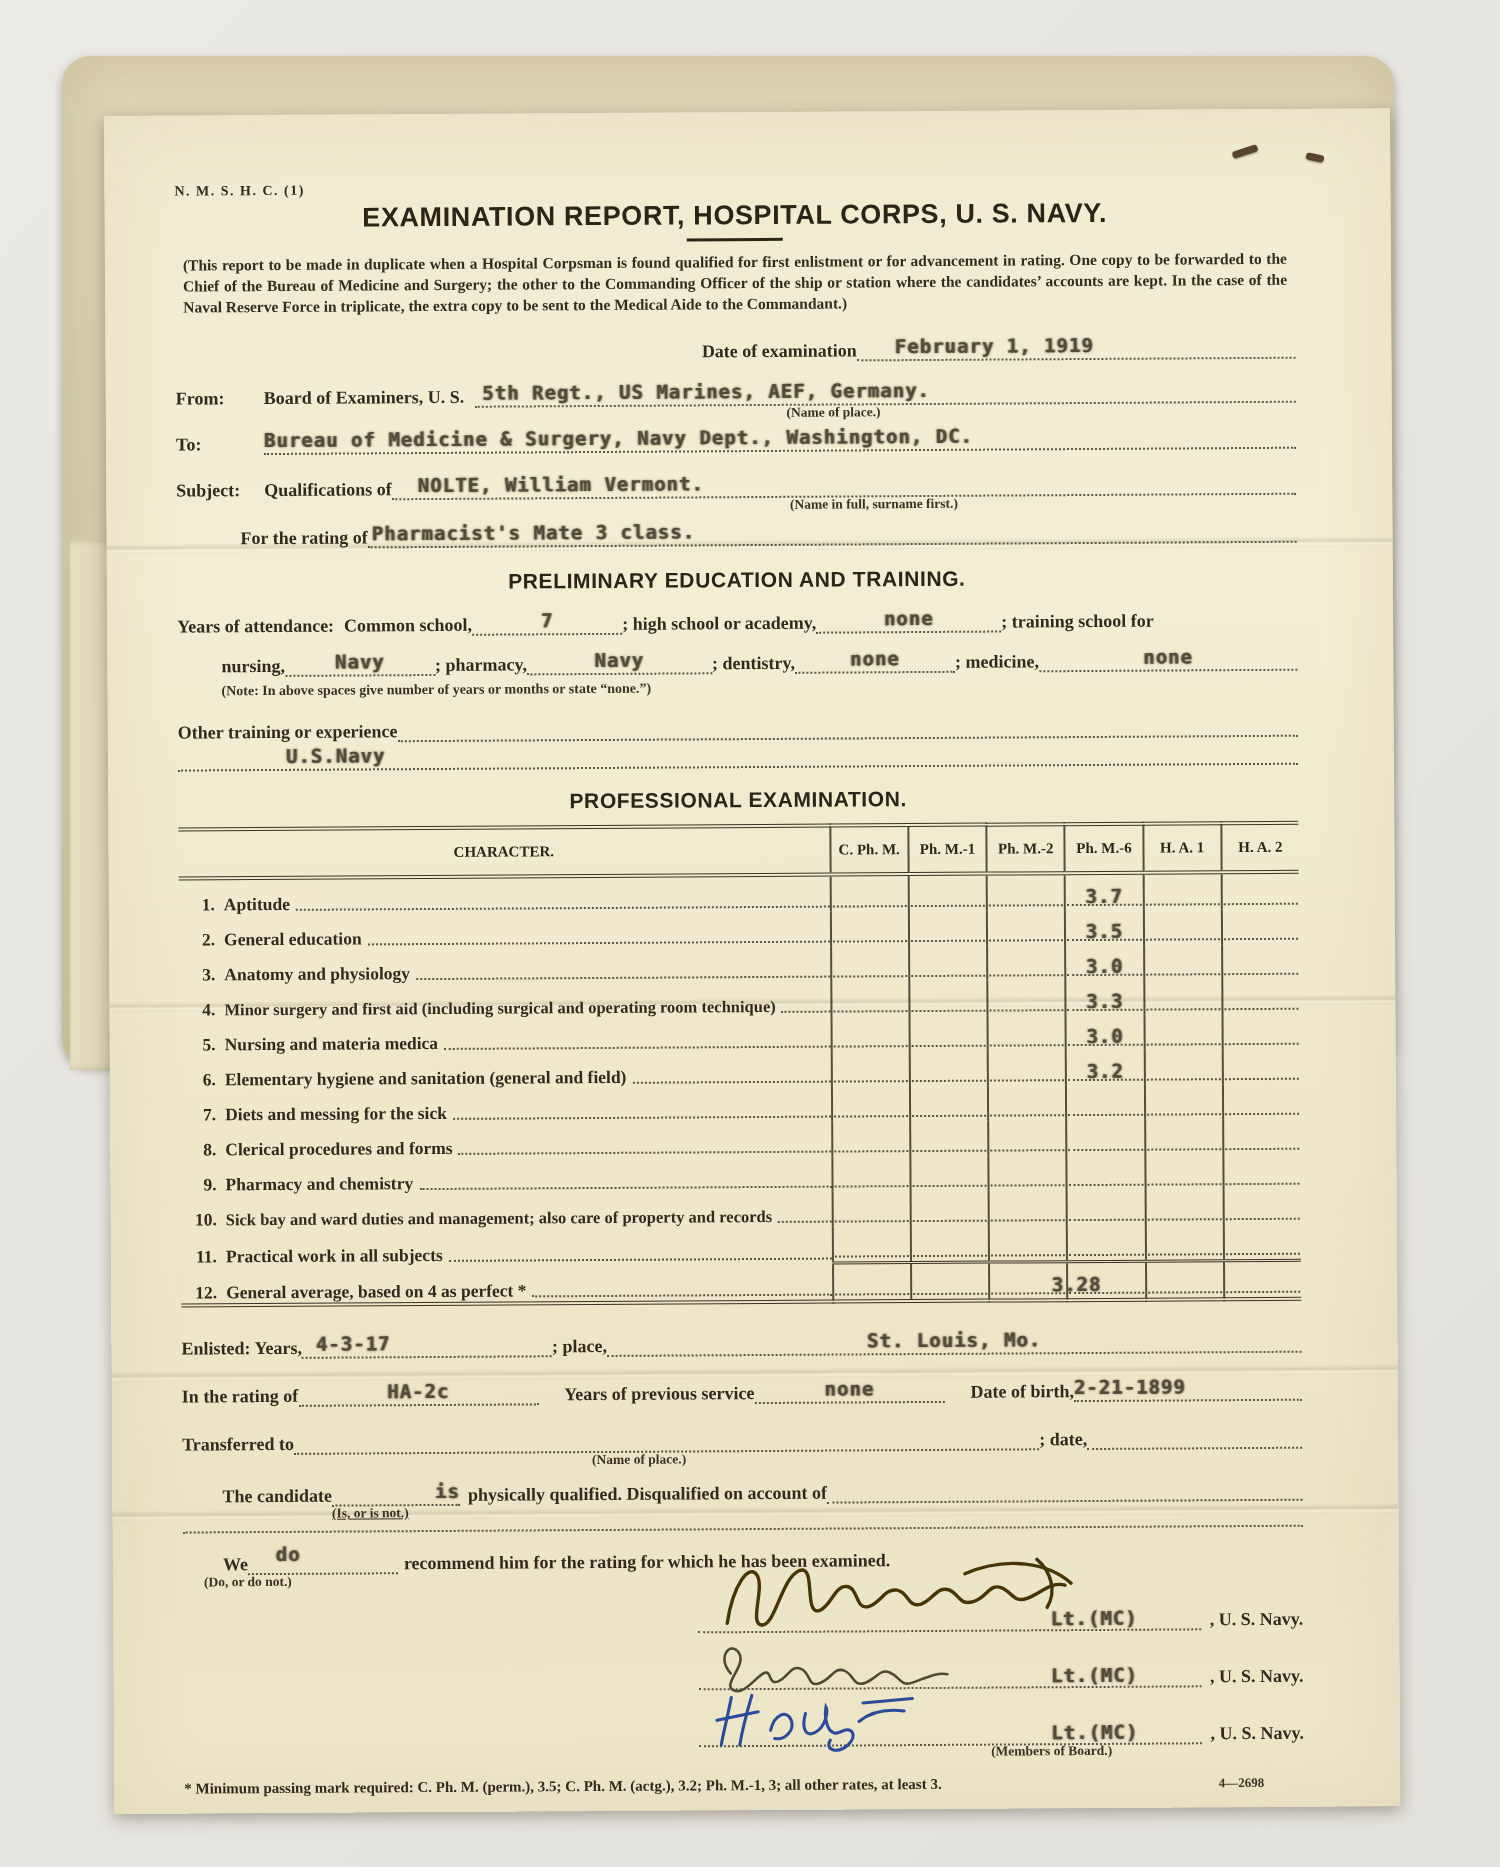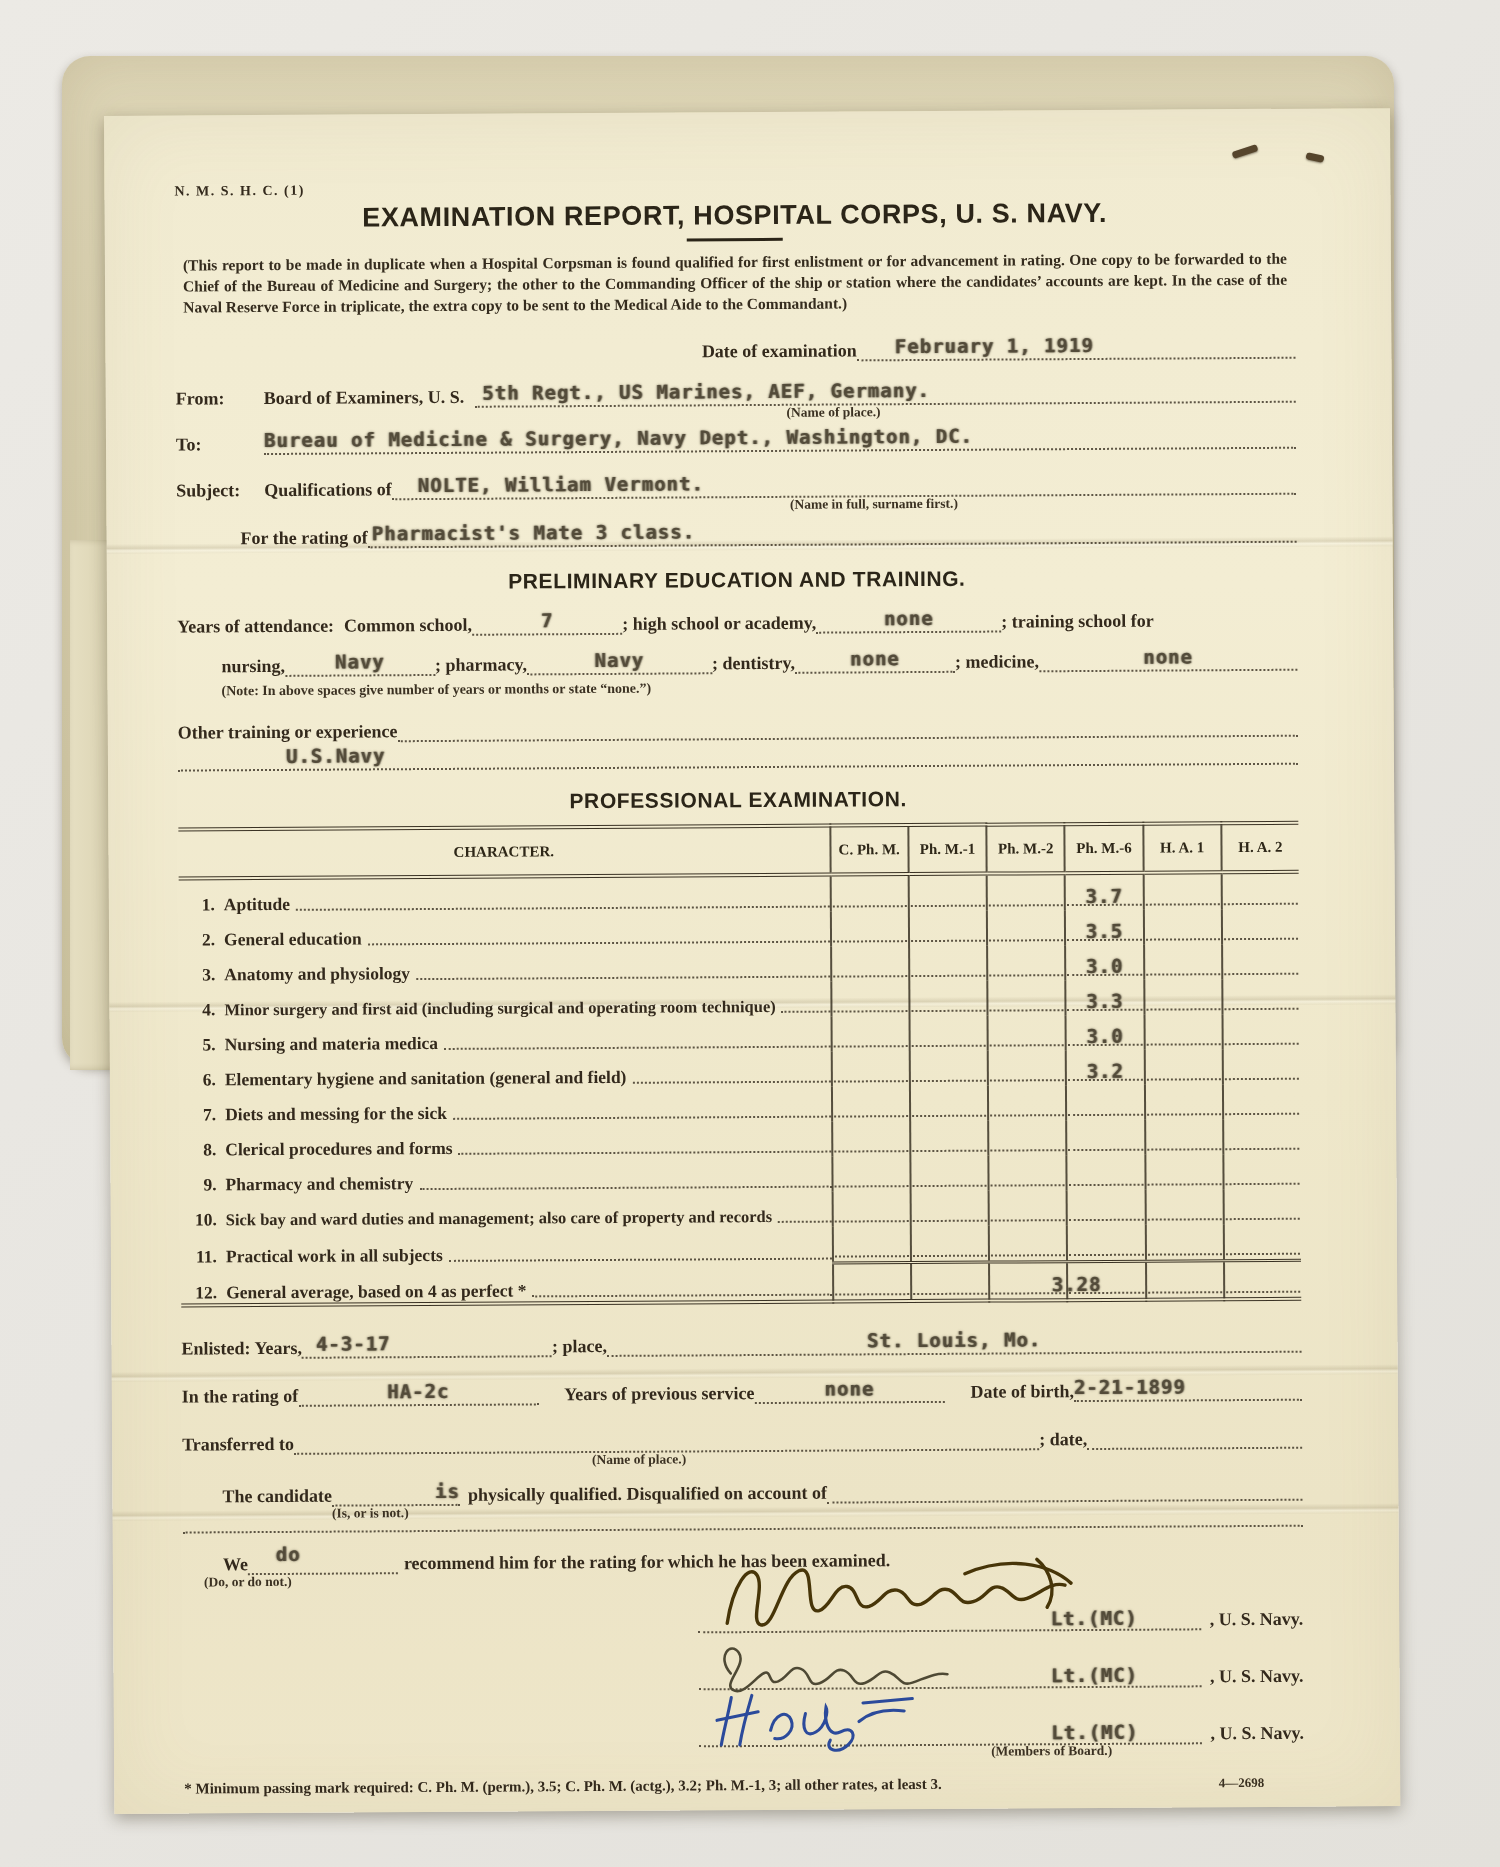--- a/index.html
+++ b/index.html
@@ -563,21 +563,21 @@
         <span class="caption under" style="left:40%;">(Name of place.)</span>
       </span>
       <span class="p">; date,</span>
       <span class="entry" style="width:215px;"></span>
     </div>
 
     <div class="row" style="margin-top:26px;margin-left:40px;">
       <span class="p">The candidate</span>
       <span class="entry" style="width:128px;">
         <span class="typed" style="text-align:right;">is</span>
-        <span class="caption under" style="left:0;">(Is, or is not.)</span>
+        <span class="caption under" style="left:0;text-decoration:underline;">(Is, or is not.)</span>
       </span>
       <span class="p" style="margin-left:8px;">physically qualified.   Disqualified on account of</span>
       <span class="entry fill"></span>
     </div>
 
     <div class="divider"></div>
 
     <div class="row" style="margin-top:16px;margin-left:40px;">
       <span class="p">We</span>
       <span class="entry" style="width:150px;">

